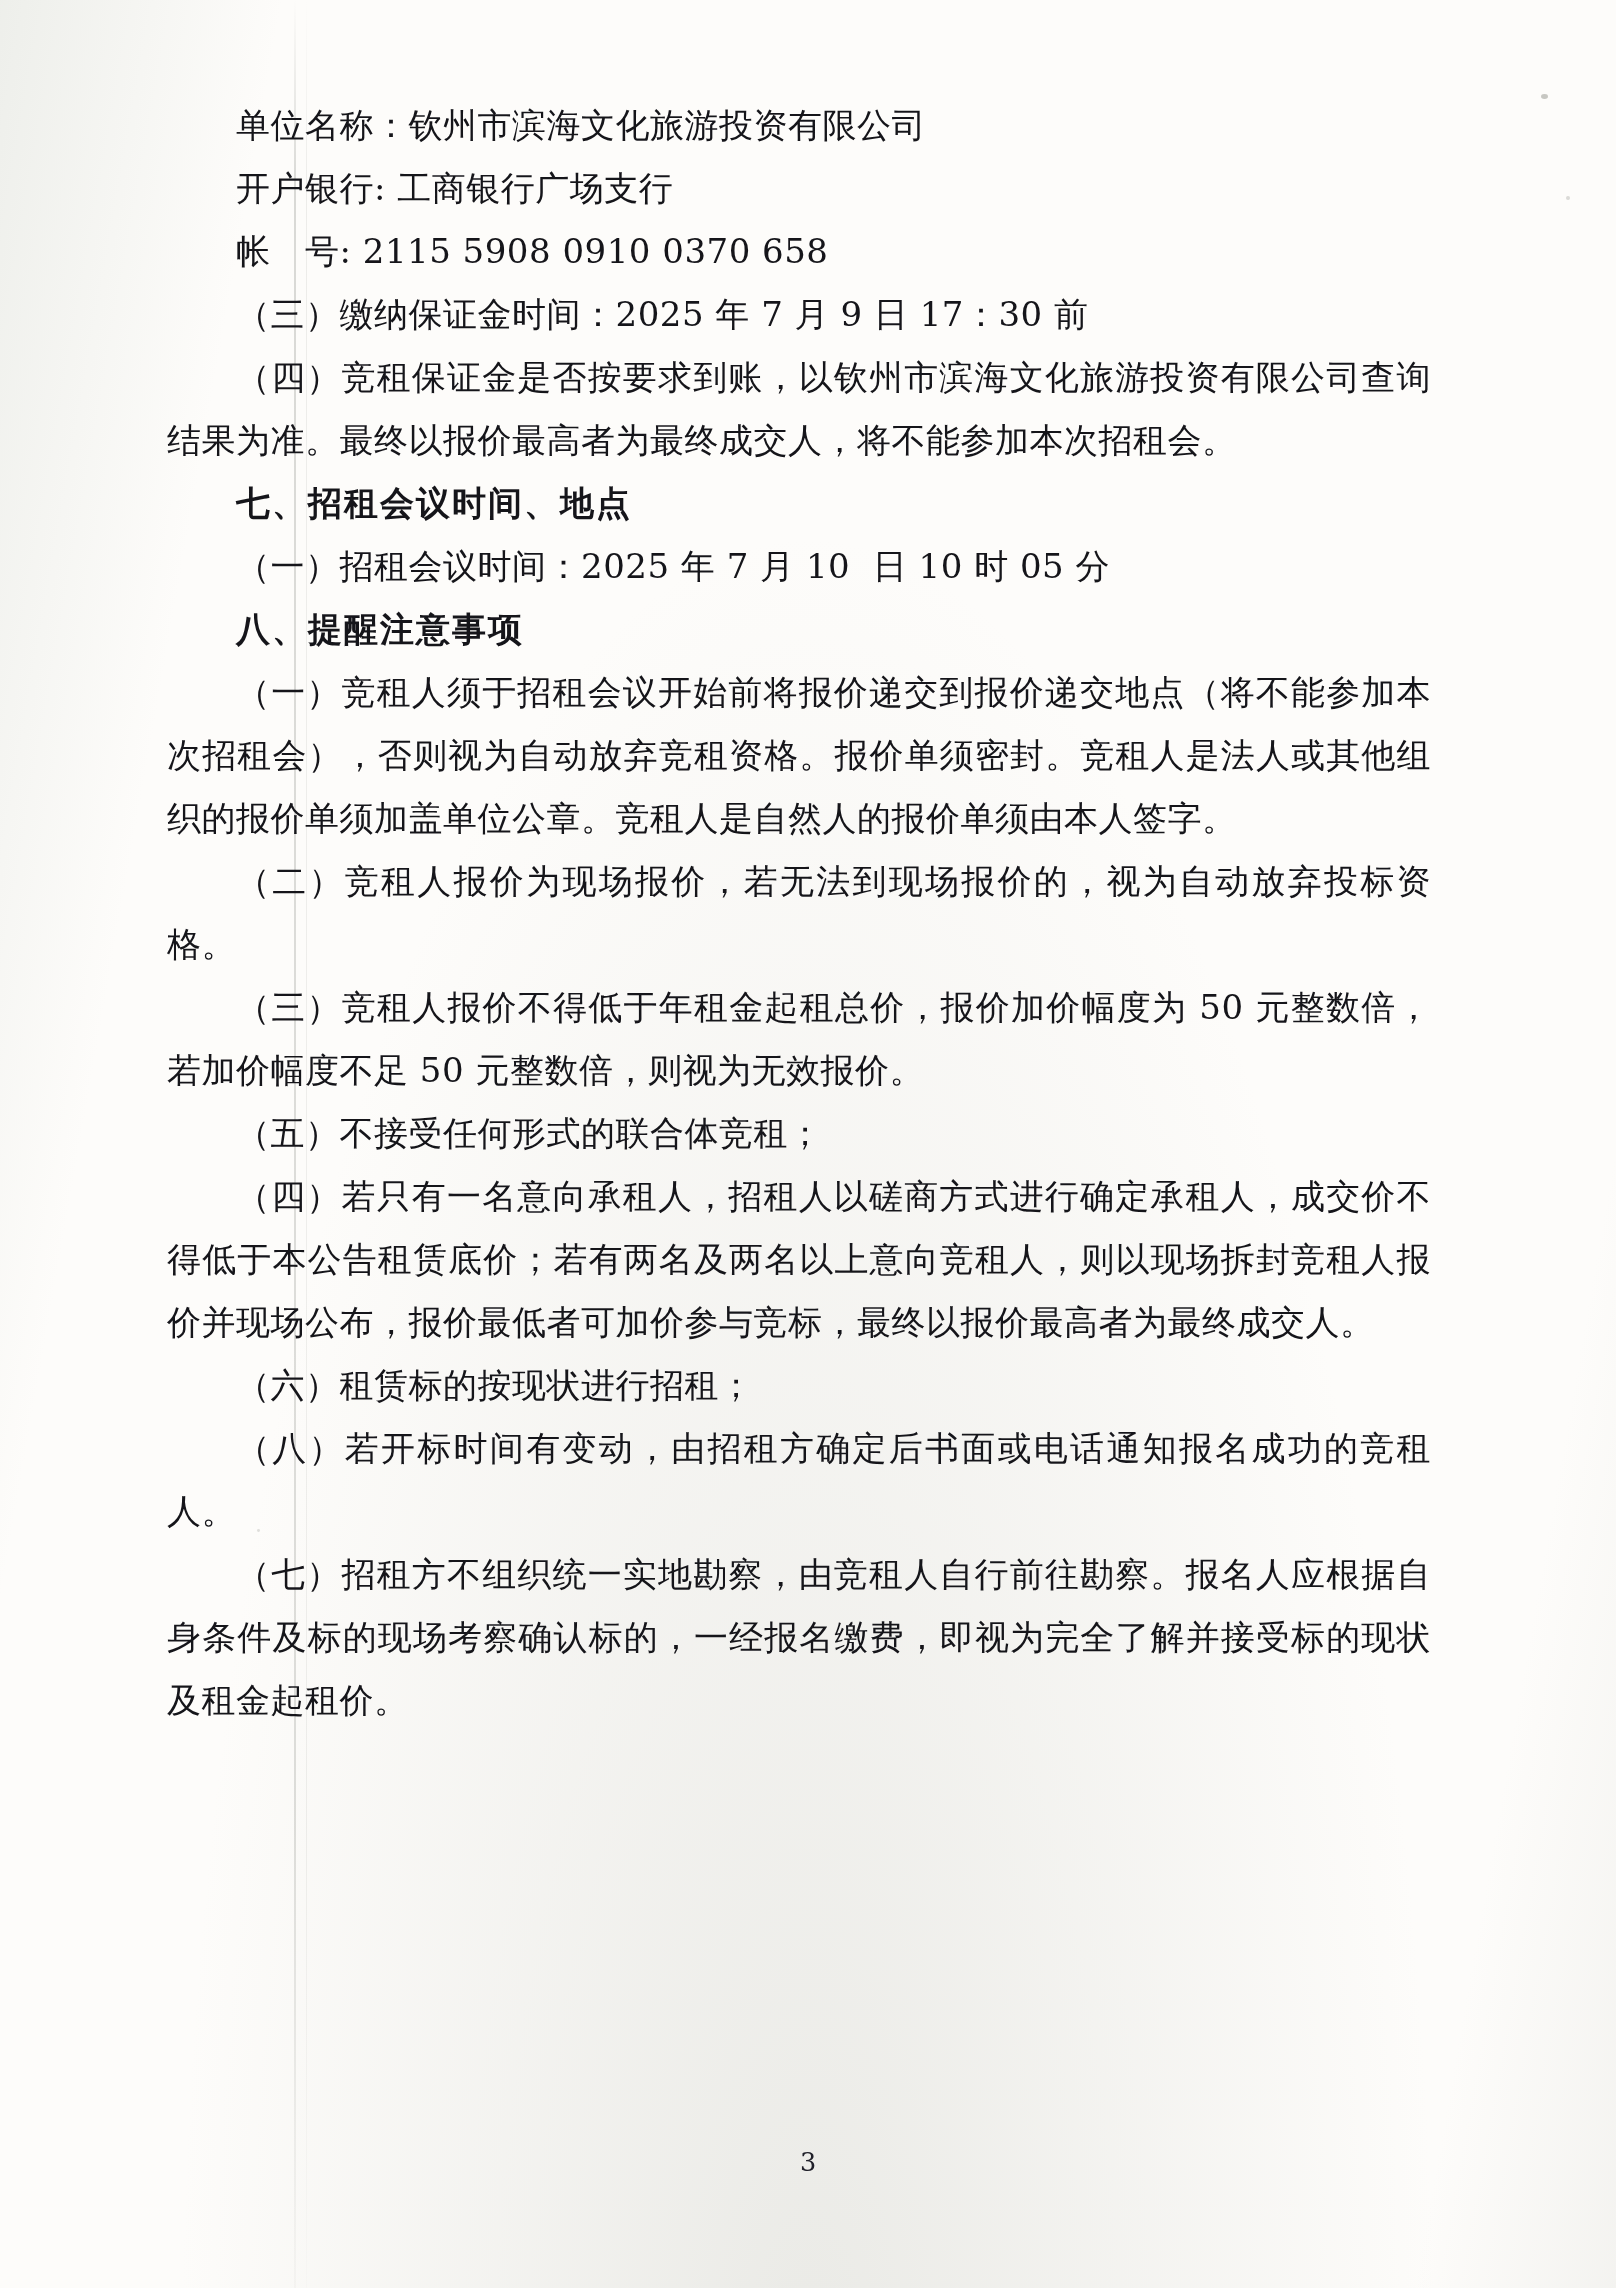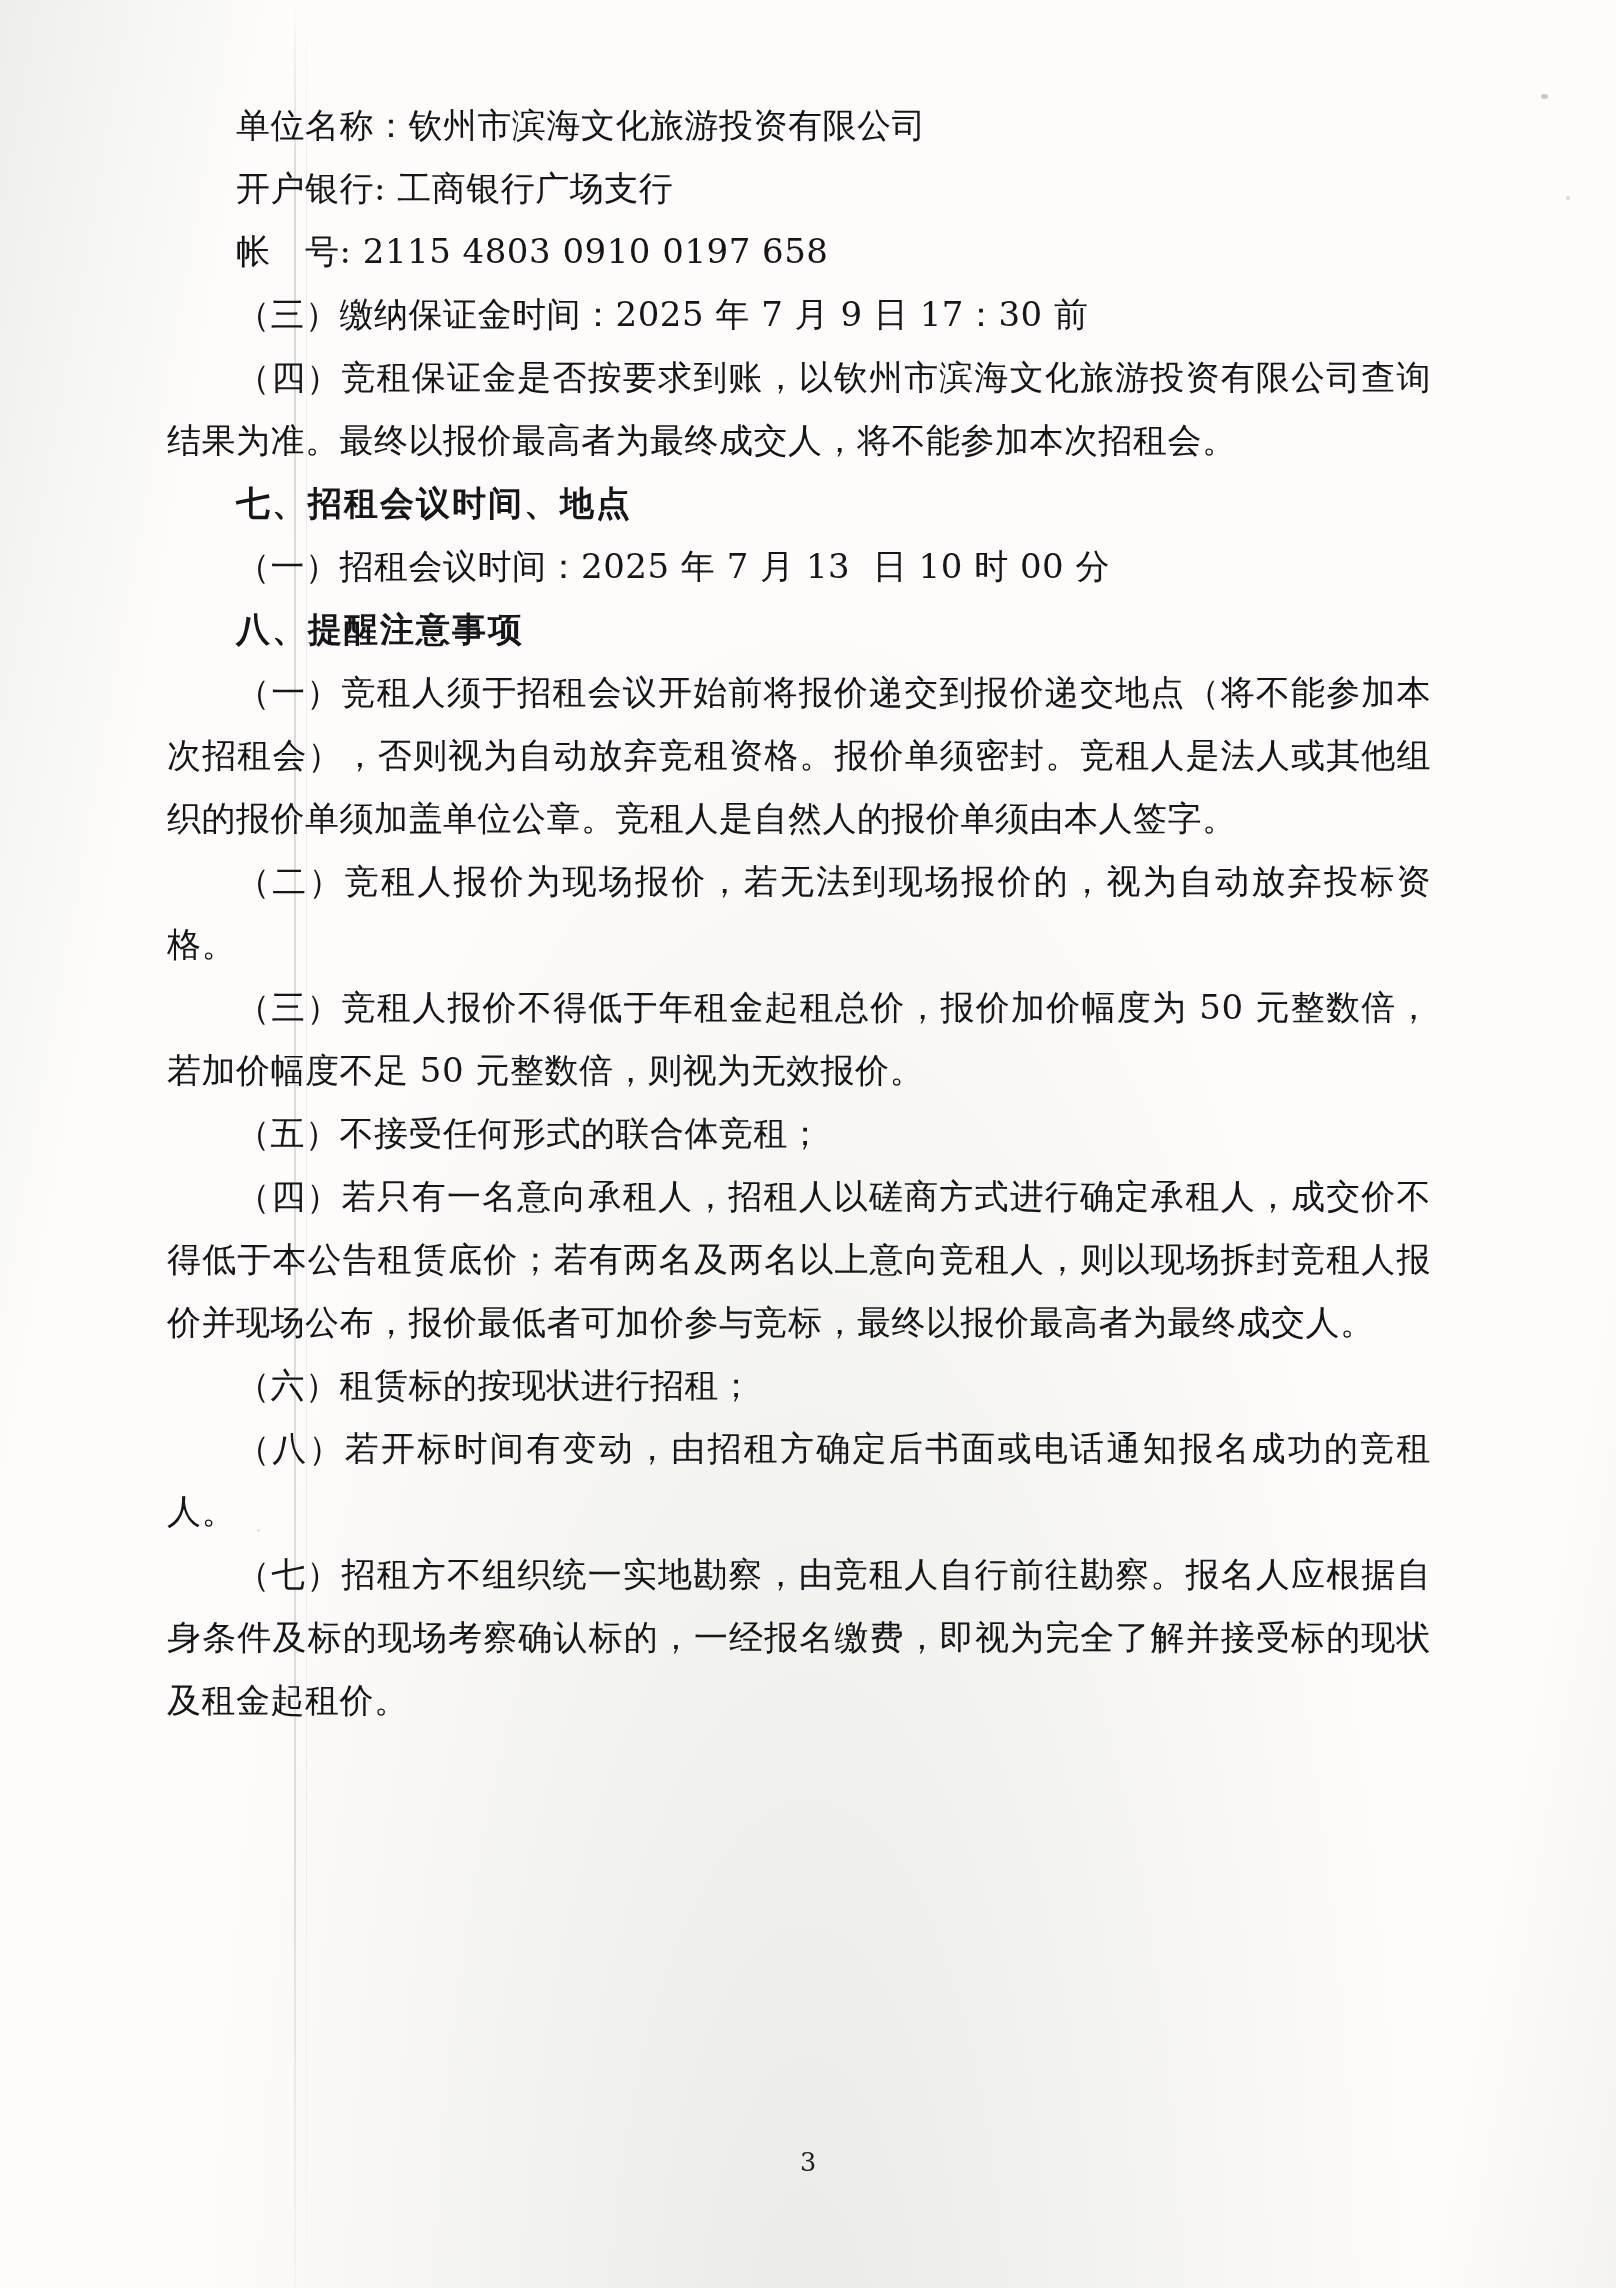--- a/index.html
+++ b/index.html
@@ -90,26 +90,26 @@
   <div class="fold-line fold-b"></div>
 
   <div class="speck" style="left:1541px; top:94px; width:6.9px; height:4.9px;"></div>
   <div class="speck" style="left:1566px; top:196px; width:3.9px; height:3.9px; opacity:.35;"></div>
   <div class="speck" style="left:257px; top:1529px; width:2.9px; height:2.9px; opacity:.3;"></div>
 
   <div class="content">
 
     <p class="line indent">单位名称：钦州市滨海文化旅游投资有限公司</p>
     <p class="line indent">开户银行: 工商银行广场支行</p>
-    <p class="line indent">帐　号: 2115 4803 0910 0197 658</p>
+    <p class="line indent">帐　号: 2115 5908 0910 0370 658</p>
     <p class="line indent">（三）缴纳保证金时间：2025 年 7 月 9 日 17：30 前</p>
     <p class="line indent">（四）竞租保证金是否按要求到账，以钦州市滨海文化旅游投资有限公司查询结果为准。最终以报价最高者为最终成交人，将不能参加本次招租会。</p>
 
     <p class="line heading">七、招租会议时间、地点</p>
-    <p class="line indent">（一）招租会议时间：2025 年 7 月 13  日 10 时 00 分</p>
+    <p class="line indent">（一）招租会议时间：2025 年 7 月 10  日 10 时 05 分</p>
 
     <p class="line heading">八、提醒注意事项</p>
     <p class="line indent">（一）竞租人须于招租会议开始前将报价递交到报价递交地点（将不能参加本次招租会），否则视为自动放弃竞租资格。报价单须密封。竞租人是法人或其他组织的报价单须加盖单位公章。竞租人是自然人的报价单须由本人签字。</p>
     <p class="line indent">（二）竞租人报价为现场报价，若无法到现场报价的，视为自动放弃投标资格。</p>
     <p class="line indent">（三）竞租人报价不得低于年租金起租总价，报价加价幅度为 50 元整数倍，若加价幅度不足 50 元整数倍，则视为无效报价。</p>
     <p class="line indent">（五）不接受任何形式的联合体竞租；</p>
     <p class="line indent">（四）若只有一名意向承租人，招租人以磋商方式进行确定承租人，成交价不得低于本公告租赁底价；若有两名及两名以上意向竞租人，则以现场拆封竞租人报价并现场公布，报价最低者可加价参与竞标，最终以报价最高者为最终成交人。</p>
     <p class="line indent">（六）租赁标的按现状进行招租；</p>
     <p class="line indent">（八）若开标时间有变动，由招租方确定后书面或电话通知报名成功的竞租人。</p>
     <p class="line indent">（七）招租方不组织统一实地勘察，由竞租人自行前往勘察。报名人应根据自身条件及标的现场考察确认标的，一经报名缴费，即视为完全了解并接受标的现状及租金起租价。</p>

